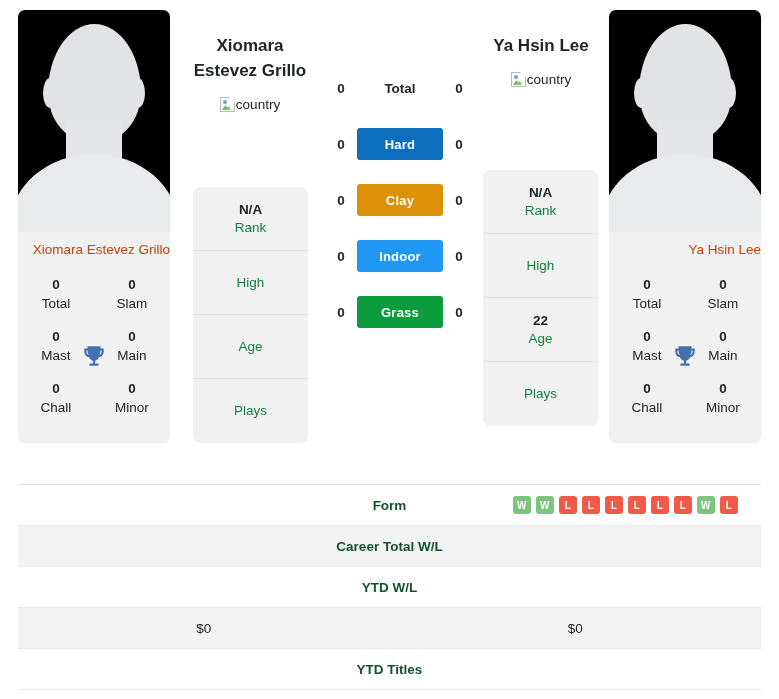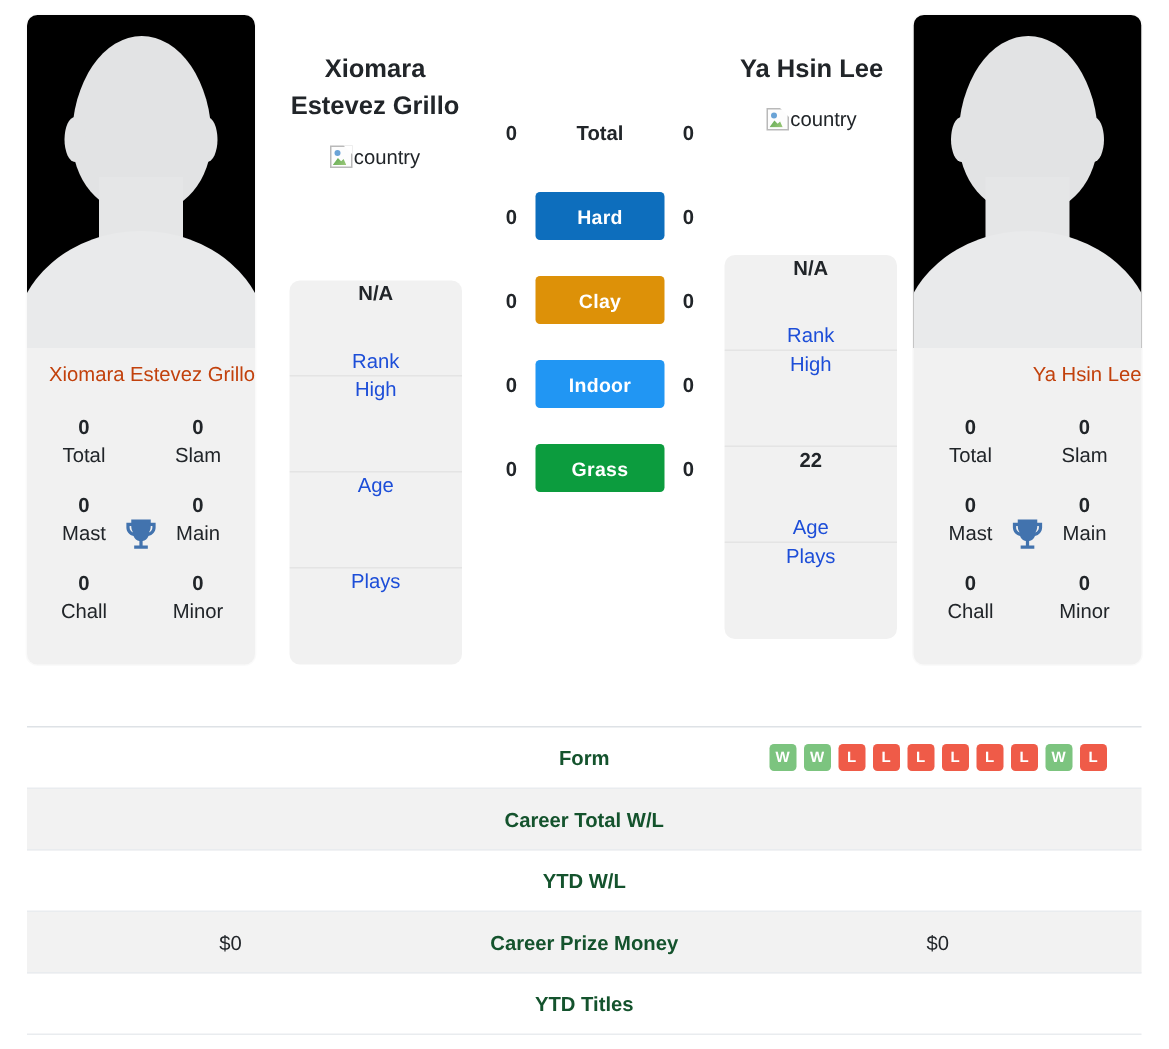--- a/index.html
+++ b/index.html
@@ -130,34 +130,34 @@
   }
   .info-card.left  { left: 193px; top: 187px; }
   .info-card.right { left: 483px; top: 170px; }
   .info-row {
     border-bottom: 1px solid #e4e4e4;
     text-align: center;
     height: 64px;
     display: flex;
     flex-direction: column;
     align-items: center;
-    justify-content: space-between;
+    justify-content: center;
   }
   .info-row:last-child { border-bottom: none; }
   .info-val {
     font-size: 13.5px;
     font-weight: bold;
     color: #212529;
     line-height: 18px;
     min-height: 0;
   }
   .info-val:empty { display: none; }
   .info-lab {
     font-size: 13.5px;
-    color: #1d4ed8;
+    color: #15803d;
     line-height: 18px;
   }
 
   
   .player-head {
     position: absolute;
     text-align: center;
     width: 160px;
   }
   .player-head.left  { left: 170px; top: 33px; }
@@ -516,21 +516,20 @@
     </div>
 
     <div class="trow">
       <div class="tcell-l"></div>
       <div class="tcell-c">YTD W/L</div>
       <div class="tcell-r"></div>
     </div>
 
     <div class="trow striped">
       <div class="tcell-l">$0</div>
-      <div class="tcell-c">Career Prize Money</div>
       <div class="tcell-r">$0</div>
     </div>
 
     <div class="trow">
       <div class="tcell-l"></div>
       <div class="tcell-c">YTD Titles</div>
       <div class="tcell-r"></div>
     </div>
 
   </div>

